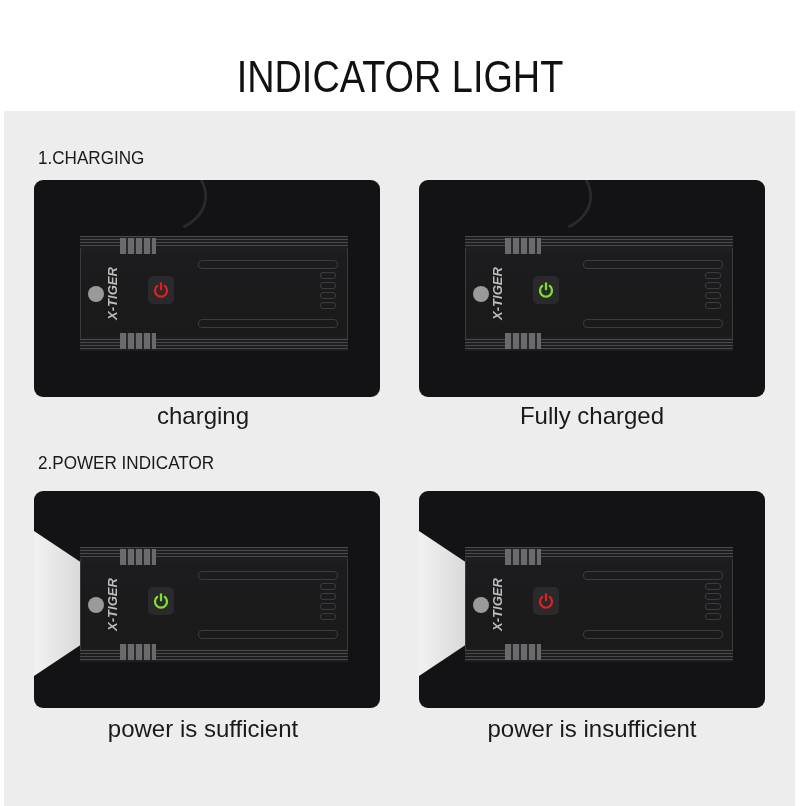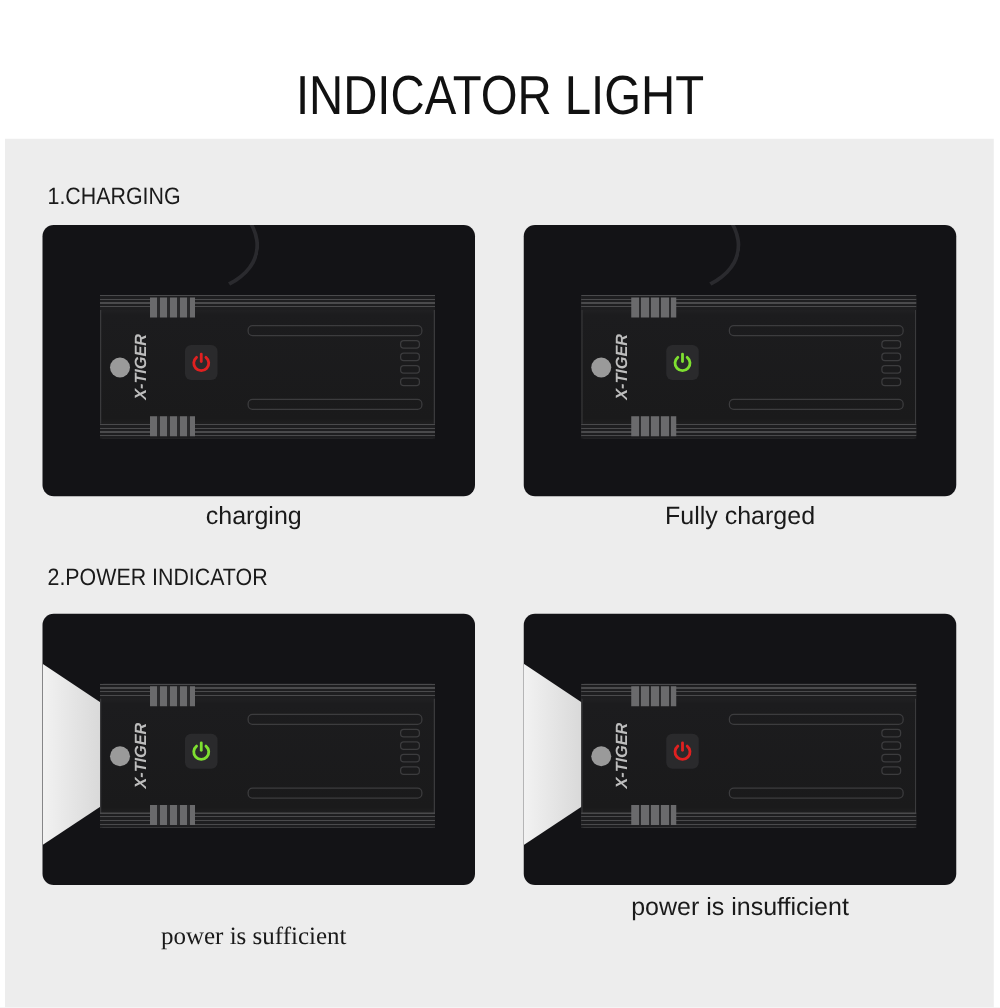--- a/index.html
+++ b/index.html
@@ -14,21 +14,21 @@
   .ribs-top,.ribs-bot{position:absolute;left:0;width:100%;height:12px;background:repeating-linear-gradient(180deg,#4a4a4c 0 1px,#1e1e20 1px 3px);}
   .ribs-top{top:0;} .ribs-bot{bottom:0;}
   .grip{position:absolute;left:40px;width:36px;height:16px;background:repeating-linear-gradient(90deg,#6a6a6c 0 6px,#2a2a2c 6px 8px);}
   .grip.t{top:2px;} .grip.b{bottom:2px;}
   .slot{position:absolute;left:118px;width:138px;height:7px;border:1px solid #3c3c3e;border-radius:4px;}
   .slot.t{top:24px;} .slot.b{top:83px;}
   .led{position:absolute;left:240px;width:14px;height:5px;border:1px solid #3c3c3e;border-radius:3px;}
   .btn{position:absolute;left:68px;top:40px;width:26px;height:28px;background:#2a2a2c;border-radius:5px;display:flex;align-items:center;justify-content:center;}
   .brand-text{position:absolute;left:24px;top:50px;font-size:13px;font-weight:bold;font-style:italic;color:#bdbdbd;transform:rotate(-90deg);transform-origin:center;white-space:nowrap;width:60px;text-align:center;margin-left:-22px;}
   .logo{position:absolute;left:8px;top:50px;width:16px;height:16px;border-radius:50%;background:#9a9a9a;}
-  .caption{position:absolute;width:346px;text-align:center;font-size:20px;color:#1a1a1a;}
+  .caption{position:absolute;width:346px;text-align:center;font-size:24px;color:#1a1a1a;}
 </style>
 </head>
 <body>
 
 <div class="title">INDICATOR LIGHT</div>
 <div class="bg"></div>
 
 <div class="section" style="left:38px;top:147px;">1.CHARGING</div>
 <div class="section" style="left:38px;top:452px;">2.POWER INDICATOR</div>
 
@@ -98,21 +98,21 @@
     <div class="logo"></div>
     <div class="brand-text">X-TIGER</div>
     <div class="btn">
       <svg width="18" height="18" viewBox="0 0 24 24">
           <path d="M7 6.5A8 8 0 1 0 17 6.5" fill="none" stroke="#7ee030" stroke-width="3" stroke-linecap="round"></path>
           <line x1="12" y1="3" x2="12" y2="11" stroke="#7ee030" stroke-width="3" stroke-linecap="round"></line>
         </svg>
     </div>
   </div>
 </div>
-<div class="caption" style="left:30px;top:738px;font-family:Liberation Serif, serif;">power is sufficient</div>
+<div class="caption" style="left:30px;top:715px;">power is sufficient</div>
 
 <div class="panel" style="left:419px;top:491px;">
   <div class="beam"></div>
   <div class="device">
     <div class="ribs-top"></div>
       <div class="ribs-bot"></div>
     <div class="grip t"></div>
       <div class="grip b"></div>
     <div class="slot t"></div>
       <div class="slot b"></div>

